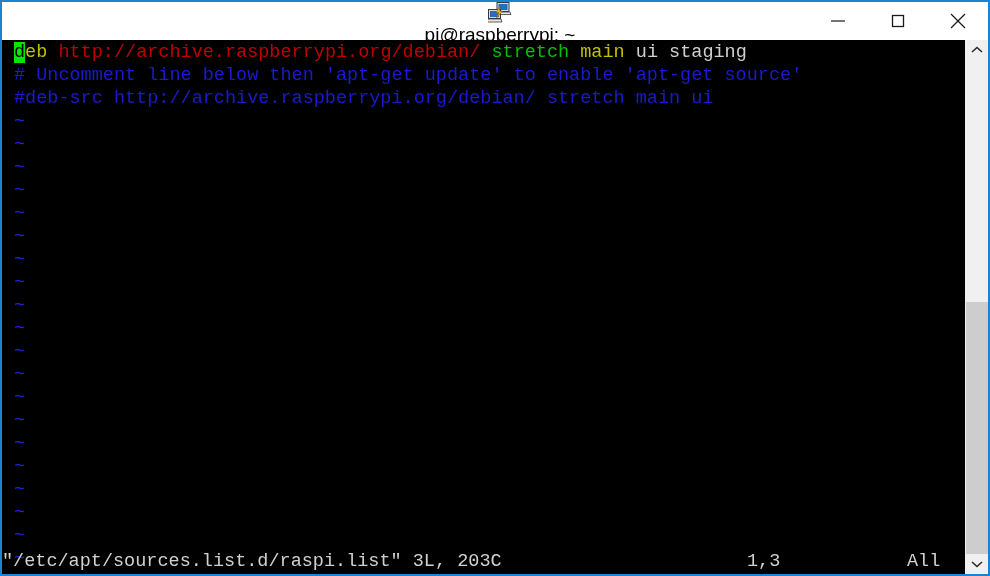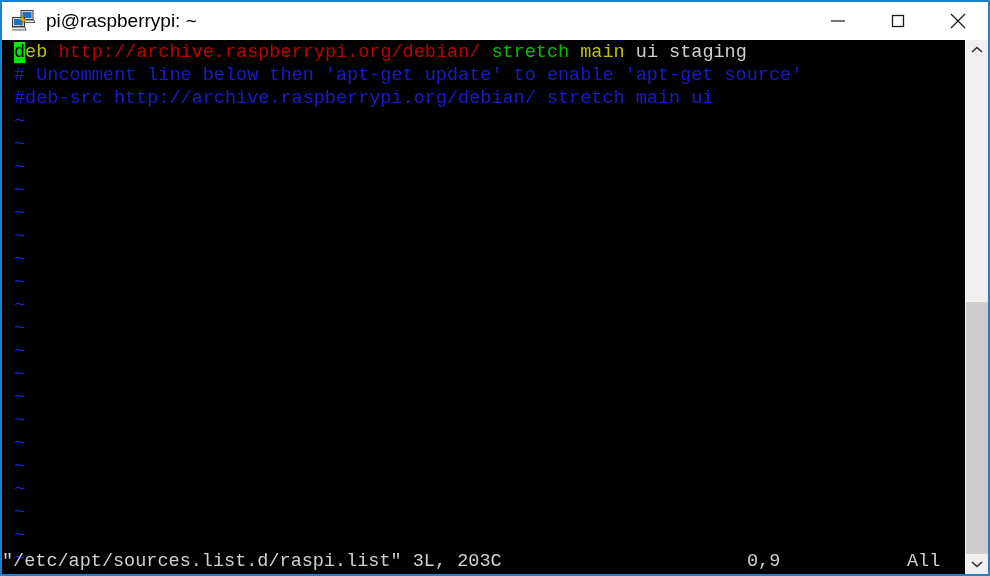--- a/index.html
+++ b/index.html
@@ -27,20 +27,21 @@
 
   
   #titlebar {
     position: absolute;
     left: 0; top: 0;
     width: 986px;
     height: 38px;
     background: #ffffff;
     display: flex;
     align-items: center;
+    flex-direction: column;
   }
   #app-icon {
     width: 24px;
     height: 22px;
     margin-left: 10px;
     position: relative;
     flex: 0 0 auto;
   }
   #title-text {
     margin-left: 10px;
@@ -197,21 +198,21 @@
         </svg>
       </div>
     </div>
   </div>
 
   <div id="terminal">
     <div id="term-lines"><div class="trow"><span class="cursor">d</span><span class="c-yellow">eb</span><span class="c-white"> </span><span class="c-red">http://archive.raspberrypi.org/debian/</span><span class="c-white"> </span><span class="c-green">stretch</span><span class="c-white"> </span><span class="c-yellow">main</span><span class="c-white"> ui staging</span></div><div class="trow"><span class="c-blue"># Uncomment line below then 'apt-get update' to enable 'apt-get source'</span></div><div class="trow"><span class="c-blue">#deb-src http://archive.raspberrypi.org/debian/ stretch main ui</span></div><div class="trow"><span class="c-tilde">~</span></div><div class="trow"><span class="c-tilde">~</span></div><div class="trow"><span class="c-tilde">~</span></div><div class="trow"><span class="c-tilde">~</span></div><div class="trow"><span class="c-tilde">~</span></div><div class="trow"><span class="c-tilde">~</span></div><div class="trow"><span class="c-tilde">~</span></div><div class="trow"><span class="c-tilde">~</span></div><div class="trow"><span class="c-tilde">~</span></div><div class="trow"><span class="c-tilde">~</span></div><div class="trow"><span class="c-tilde">~</span></div><div class="trow"><span class="c-tilde">~</span></div><div class="trow"><span class="c-tilde">~</span></div><div class="trow"><span class="c-tilde">~</span></div><div class="trow"><span class="c-tilde">~</span></div><div class="trow"><span class="c-tilde">~</span></div><div class="trow"><span class="c-tilde">~</span></div><div class="trow"><span class="c-tilde">~</span></div><div class="trow"><span class="c-tilde">~</span></div><div class="trow"><span class="c-tilde">~</span></div></div>
 
     <div id="statusline">
       <span id="status-file">"/etc/apt/sources.list.d/raspi.list" 3L, 203C</span>
-      <span id="status-pos">0,9</span>
+      <span id="status-pos">1,3</span>
       <span id="status-span">All</span>
     </div>
 
     
   </div>
 
   <div id="scrollbar">
     <div class="sb-arrow" id="sb-up">
       <svg width="14" height="10" viewBox="0 0 14 10">
           <polyline points="2,7 7,2.5 12,7" fill="none" stroke="#2b2b2b" stroke-width="1.6"></polyline>

